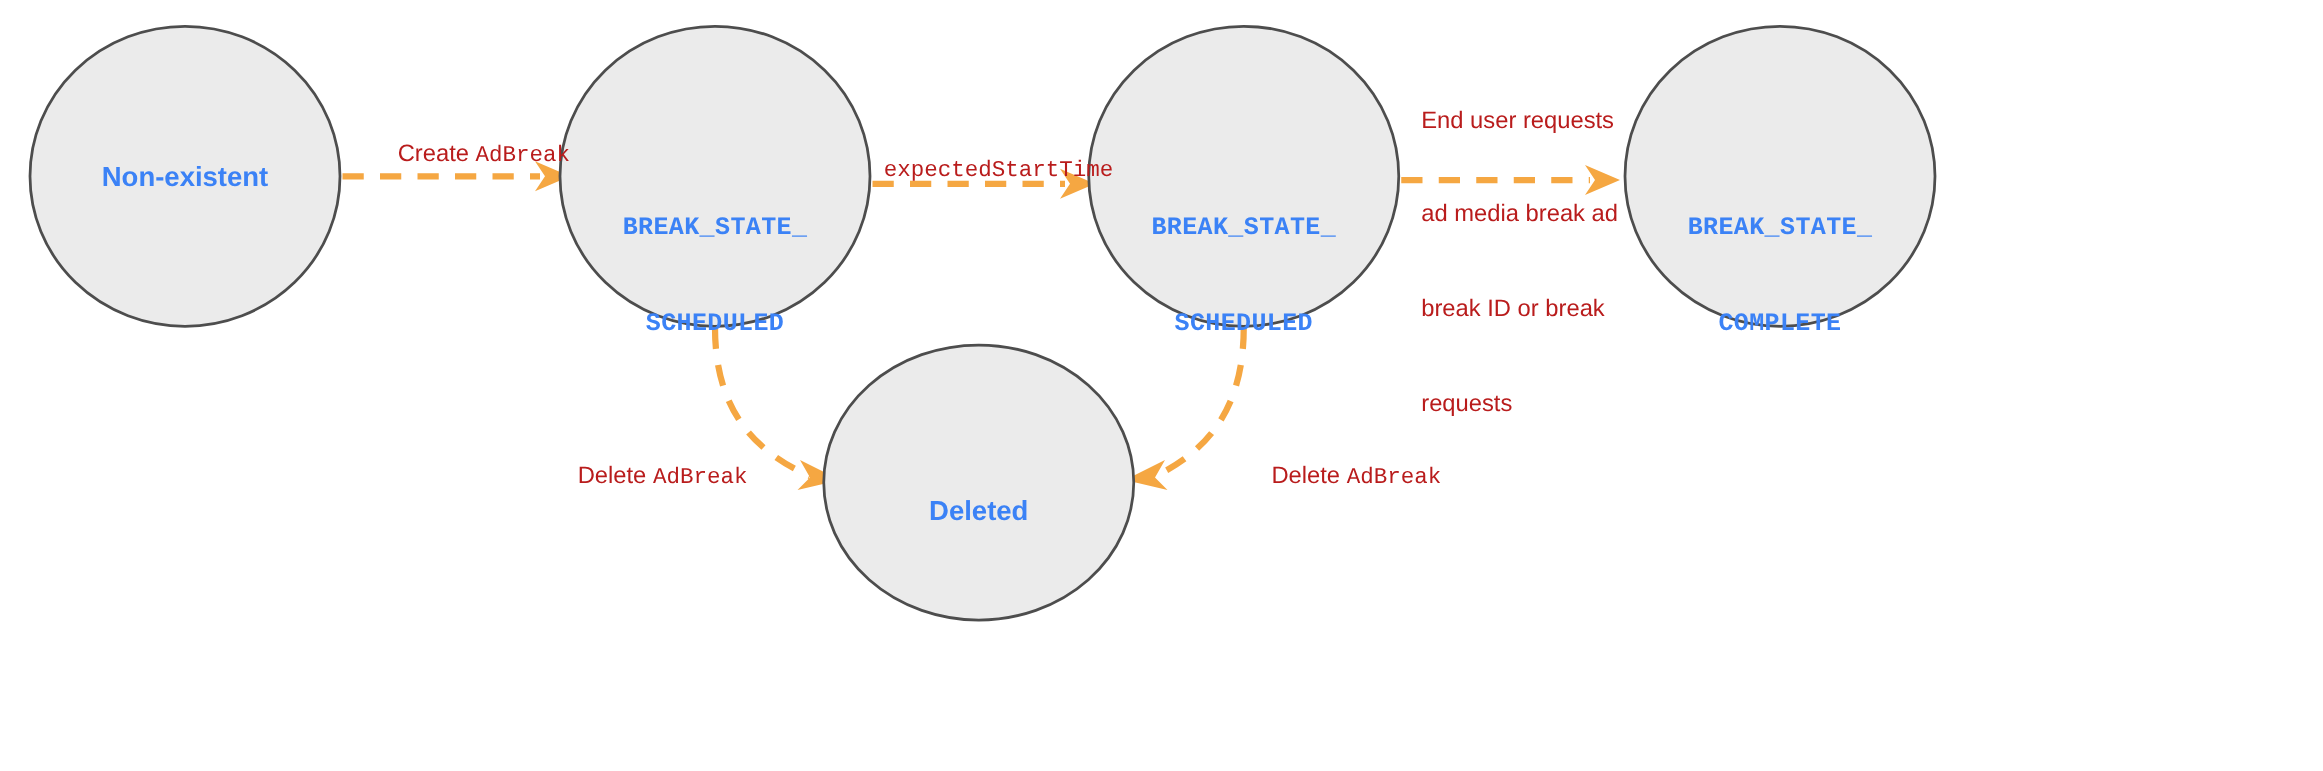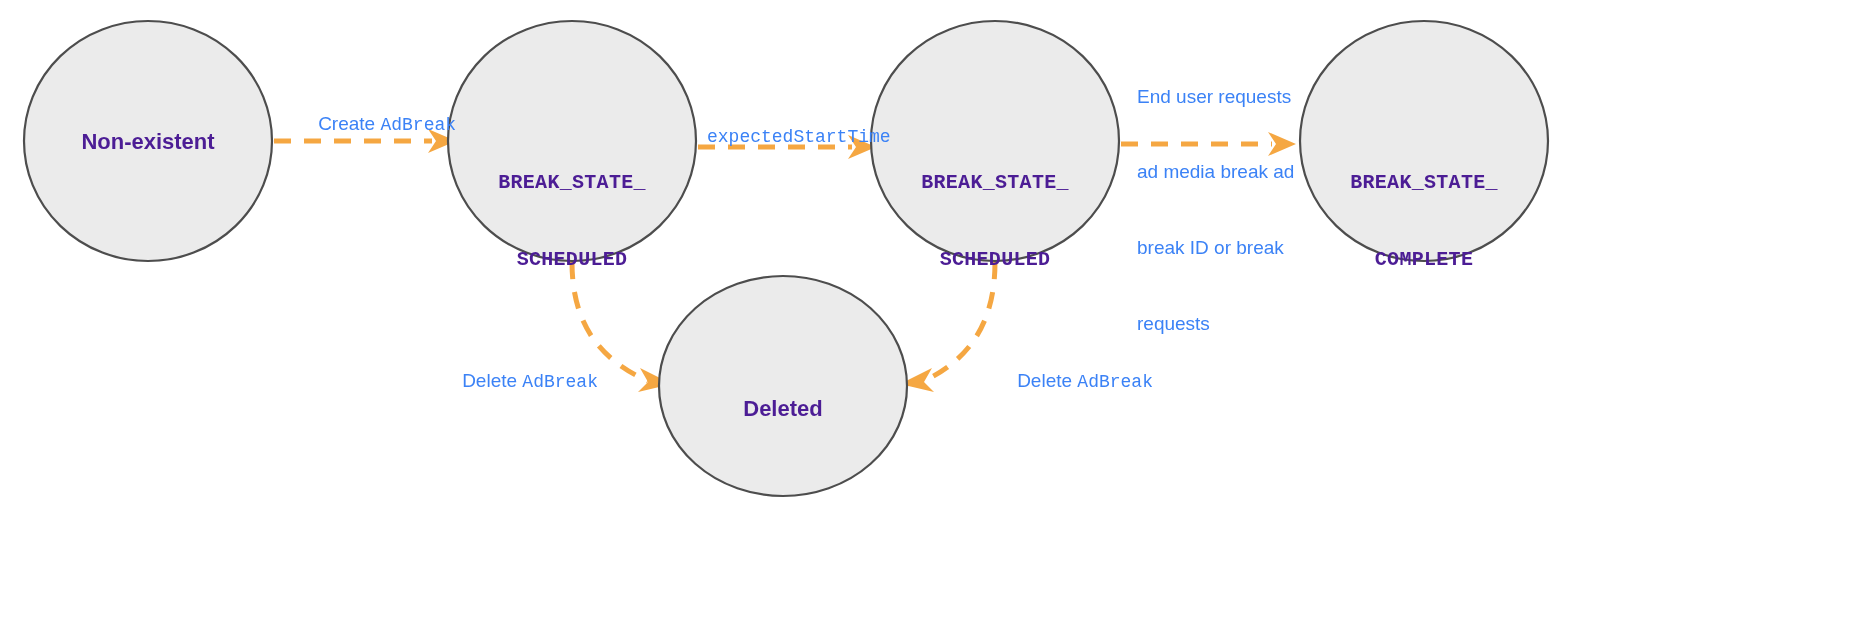--- a/index.html
+++ b/index.html
@@ -41,38 +41,38 @@
     stroke-dasharray: 17 13;
     stroke-linecap: butt;
   }
   .edge-head {
     fill: #f5a742;
     stroke: none;
   }
   .node-label {
     position: absolute;
     text-align: center;
-    color: #4c1d95;
+    color: #3b82f6;
     font-weight: bold;
     line-height: 1.28;
     white-space: pre;
     pointer-events: none;
   }
   .node-label.mono {
     font-family: Liberation Mono, monospace;
     font-size: 20px;
     letter-spacing: 0.3px;
   }
   .node-label.sans {
     font-family: "Liberation Sans", sans-serif;
     font-size: 22px;
   }
   .edge-label {
     position: absolute;
-    color: #3b82f6;
+    color: #b91c1c;
     font-size: 19px;
     line-height: 1.33;
     white-space: pre;
     pointer-events: none;
   }
   .edge-label .sans {
     font-family: "Liberation Sans", sans-serif;
   }
   .edge-label .mono {
     font-family: "Liberation Mono", "DejaVu Sans Mono", monospace;

